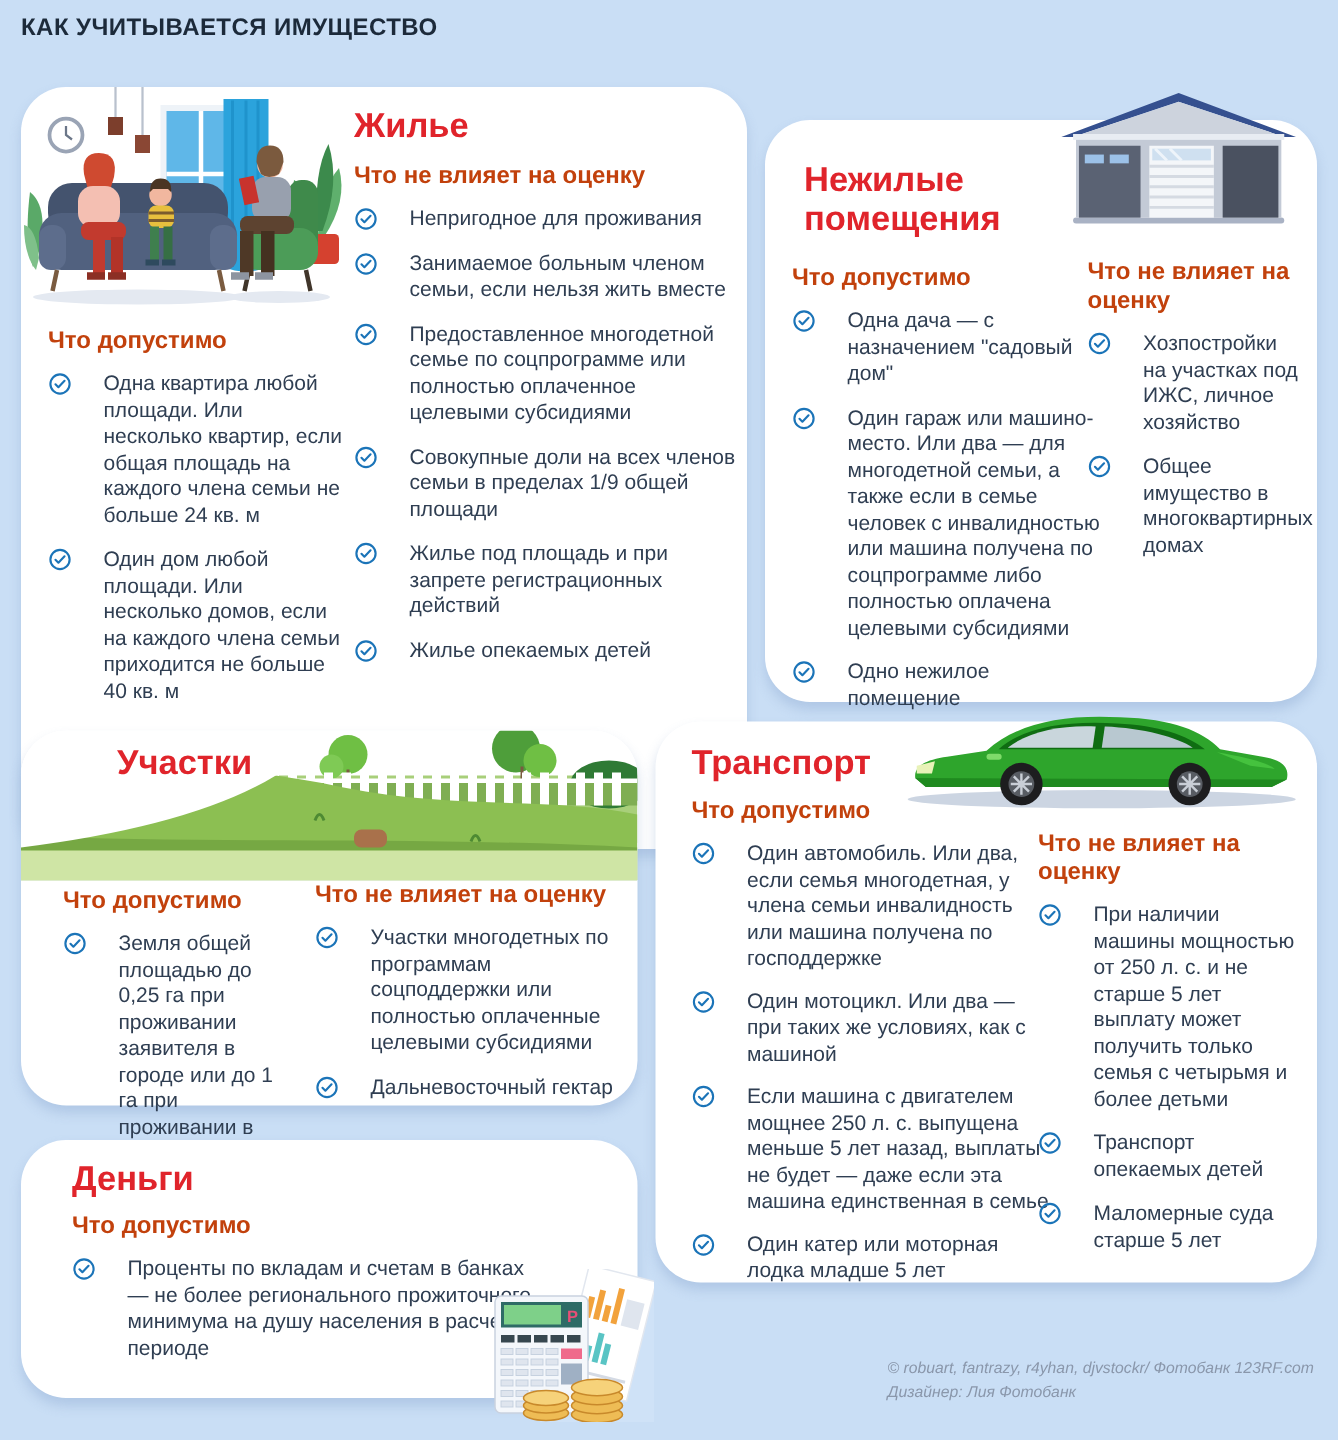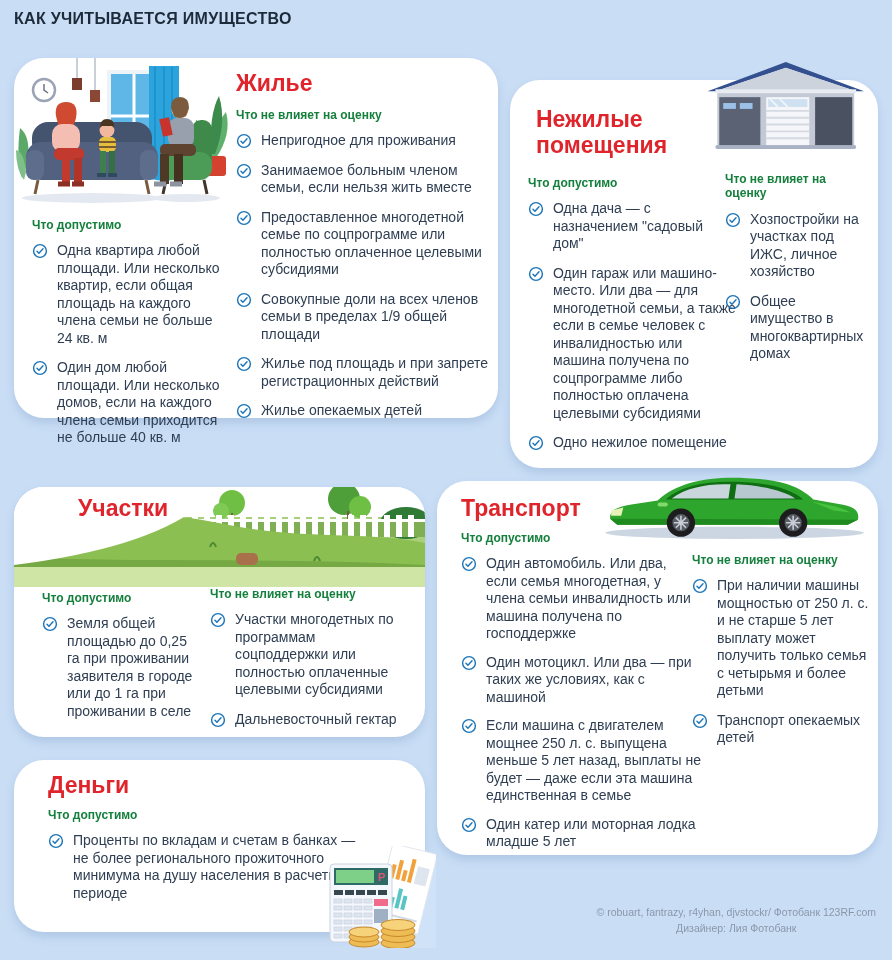--- a/index.html
+++ b/index.html
@@ -1,29 +1,29 @@
 <!DOCTYPE html>
 <html><head>
 <meta charset="utf-8">
 <style>
   html,body{margin:0;padding:0;}
   body{font-family:"Liberation Sans", sans-serif;}
   .canvas{position:relative;width:892px;height:960px;background:#c9def5;overflow:hidden;}
   .page-title{position:absolute;left:14px;top:10px;font-size:16px;font-weight:bold;color:#1c2a3a;letter-spacing:.3px;}
   .card{position:absolute;background:#ffffff;border-radius:30px;box-shadow:0 5px 8px rgba(120,150,195,.30);}
   .card-title{font-size:23px;font-weight:bold;color:#e0242b;line-height:1.15;}
-  .sec-h{font-size:12px;font-weight:bold;color:#15803d;line-height:1.2;margin:0 0 10px 0;}
-  .bullet{display:flex;gap:9px;margin-bottom:12px;}
+  .sec-h{font-size:16px;font-weight:bold;color:#c2410c;line-height:1.2;margin:0 0 10px 0;}
+  .bullet{display:flex;gap:21px;margin-bottom:12px;}
   .bullet:last-child{margin-bottom:0;}
   .chk{flex:0 0 16px;}
   .chk svg{display:block;margin-top:1px;}
   .btxt{font-size:14px;line-height:1.25;color:#2f3e52;}
   .abs{position:absolute;}
   .illo{position:absolute;pointer-events:none;}
-  .credits{position:absolute;right:16px;top:904px;text-align:center;font-size:10.5px;line-height:1.55;color:#8a97ab;}
+  .credits{position:absolute;right:16px;top:904px;text-align:left;font-size:10.5px;line-height:1.55;color:#8a97ab;font-style:italic;}
   
   #housing-illo-wrap{left:0;top:0;width:222px;height:152px;border-top-left-radius:30px;overflow:hidden;}
   #housing-title{left:222px;top:12px;}
   #housing-right{left:222px;top:50px;width:256px;}
   #housing-left{left:18px;top:160px;width:198px;}
   #nonres-title{left:26px;top:26px;width:160px;}
   #nonres-left{left:18px;top:96px;width:208px;}
   #nonres-right{left:215px;top:92px;width:142px;}
   #land-illo-wrap{left:0;top:0;width:411px;height:100px;border-radius:30px 30px 0 0;overflow:hidden;}
   #land-title{left:64px;top:8px;}
@@ -36,21 +36,21 @@
   #money-title{left:34px;top:12px;}
   #money-col{left:34px;top:48px;width:318px;}
 </style>
 </head>
 <body>
 
 <div class="canvas">
 
   <div class="page-title">КАК УЧИТЫВАЕТСЯ ИМУЩЕСТВО</div>
 
-  <div class="card" style="left:14px;top:58px;width:484px;height:360px;">
+  <div class="card" style="left:14px;top:58px;width:484px;height:508px;">
     <div class="abs" id="housing-illo-wrap">
       <svg viewBox="0 0 222 152" width="222" height="152">
         <rect x="93" y="12" width="54" height="92" fill="#eef3f8"></rect>
         <rect x="97" y="16" width="46" height="84" fill="#5fb7e8"></rect>
         <line x1="120" y1="16" x2="120" y2="100" stroke="#ffffff" stroke-width="3"></line>
         <line x1="97" y1="58" x2="143" y2="58" stroke="#ffffff" stroke-width="3"></line>
         <path d="M135 8 h30 v112 q-15 6 -30 0 Z" fill="#2ba3dc"></path>
         <path d="M141 9 v111" stroke="#1f93cc" stroke-width="2"></path>
         <path d="M150 9 v112" stroke="#1f93cc" stroke-width="2"></path>
         <path d="M158 9 v113" stroke="#1f93cc" stroke-width="2"></path>
@@ -393,20 +393,29 @@
           <span class="btxt">При наличии машины мощностью от 250 л. с. и не старше 5 лет выплату может получить только семья с четырьмя и более детьми</span>
         </div>
       <div class="bullet">
           <span class="chk">
             <svg viewBox="0 0 18 18" width="16" height="16">
               <circle cx="9" cy="9" r="7.2" fill="none" stroke="#1b74b8" stroke-width="1.6"></circle>
               <path d="M5.6 9.2l2.2 2.2 4.6-4.8" fill="none" stroke="#1b74b8" stroke-width="1.6" stroke-linecap="round" stroke-linejoin="round"></path>
             </svg>
           </span>
           <span class="btxt">Транспорт опекаемых детей</span>
+        </div>
+      <div class="bullet">
+          <span class="chk">
+            <svg viewBox="0 0 18 18" width="16" height="16">
+              <circle cx="9" cy="9" r="7.2" fill="none" stroke="#1b74b8" stroke-width="1.6"></circle>
+              <path d="M5.6 9.2l2.2 2.2 4.6-4.8" fill="none" stroke="#1b74b8" stroke-width="1.6" stroke-linecap="round" stroke-linejoin="round"></path>
+            </svg>
+          </span>
+          <span class="btxt">Маломерные суда старше 5 лет</span>
         </div>
     </div>
   </div>
   <div class="illo" style="left:595px;top:466px;z-index:3;">
     <svg viewBox="0 0 275 75" width="278" height="76">
       <ellipse cx="138" cy="66" rx="128" ry="6" fill="#ccd5e2"></ellipse>
       <path d="M15 52 C14 44 22 40 36 38 L62 34 C82 16 112 10 150 12 C185 13 204 21 216 33 L244 38 C257 40 262 45 260 53 L250 58 L22 58 Z" fill="#2ea52c"></path>
       <path d="M15 52 L260 53 L250 58 L22 58 Z" fill="#1f8a1f"></path>
       <path d="M70 33 C86 19 112 14 148 16 C175 17 195 24 206 33 Z" fill="#0f6d12"></path>
       <path d="M76 32 C90 21 112 17 134 18 L132 32 Z" fill="#c9d6dc"></path>

